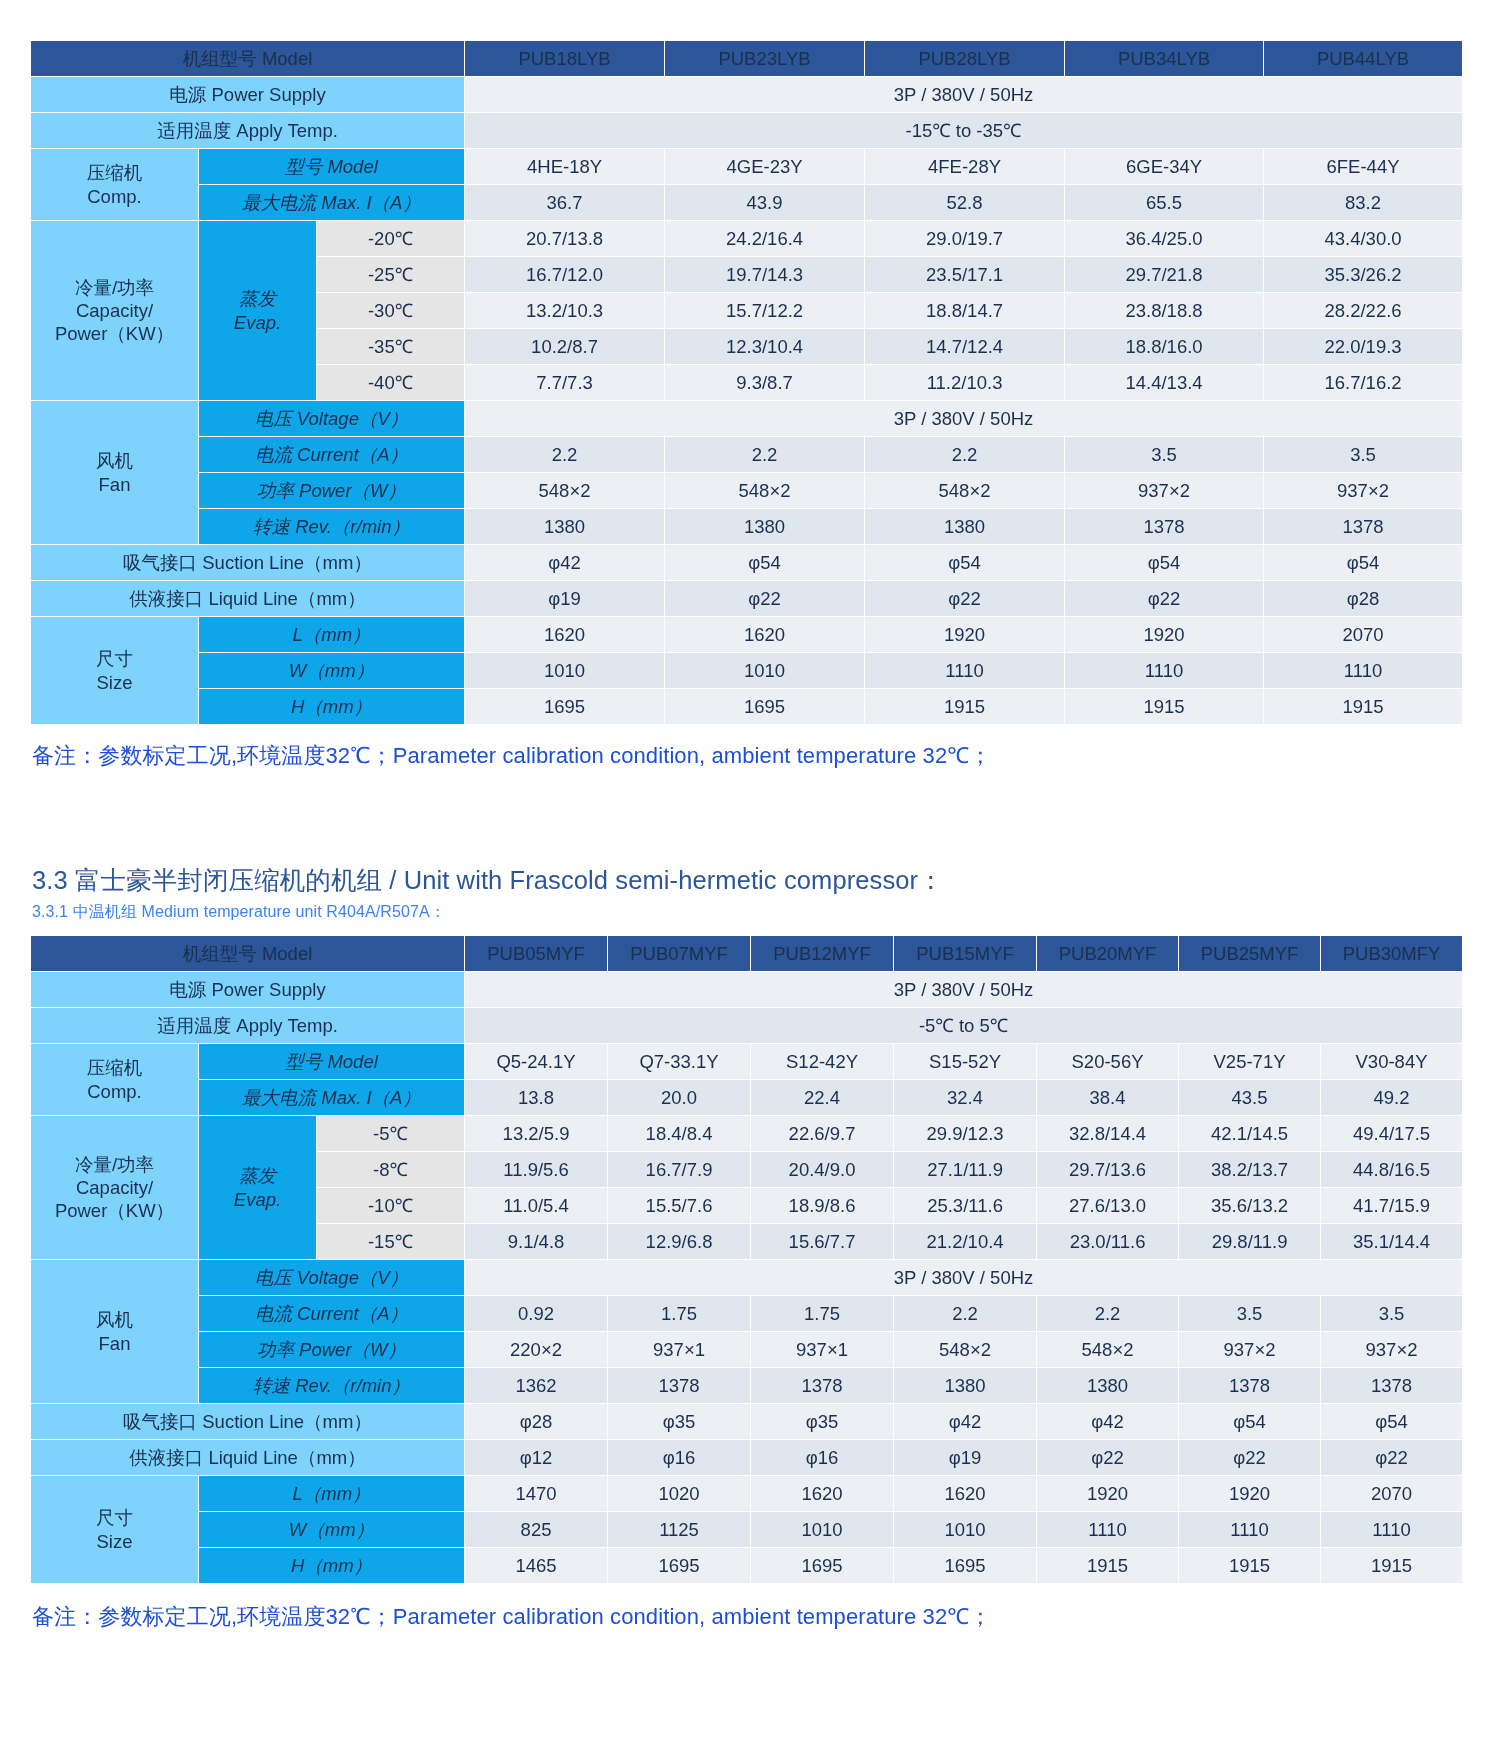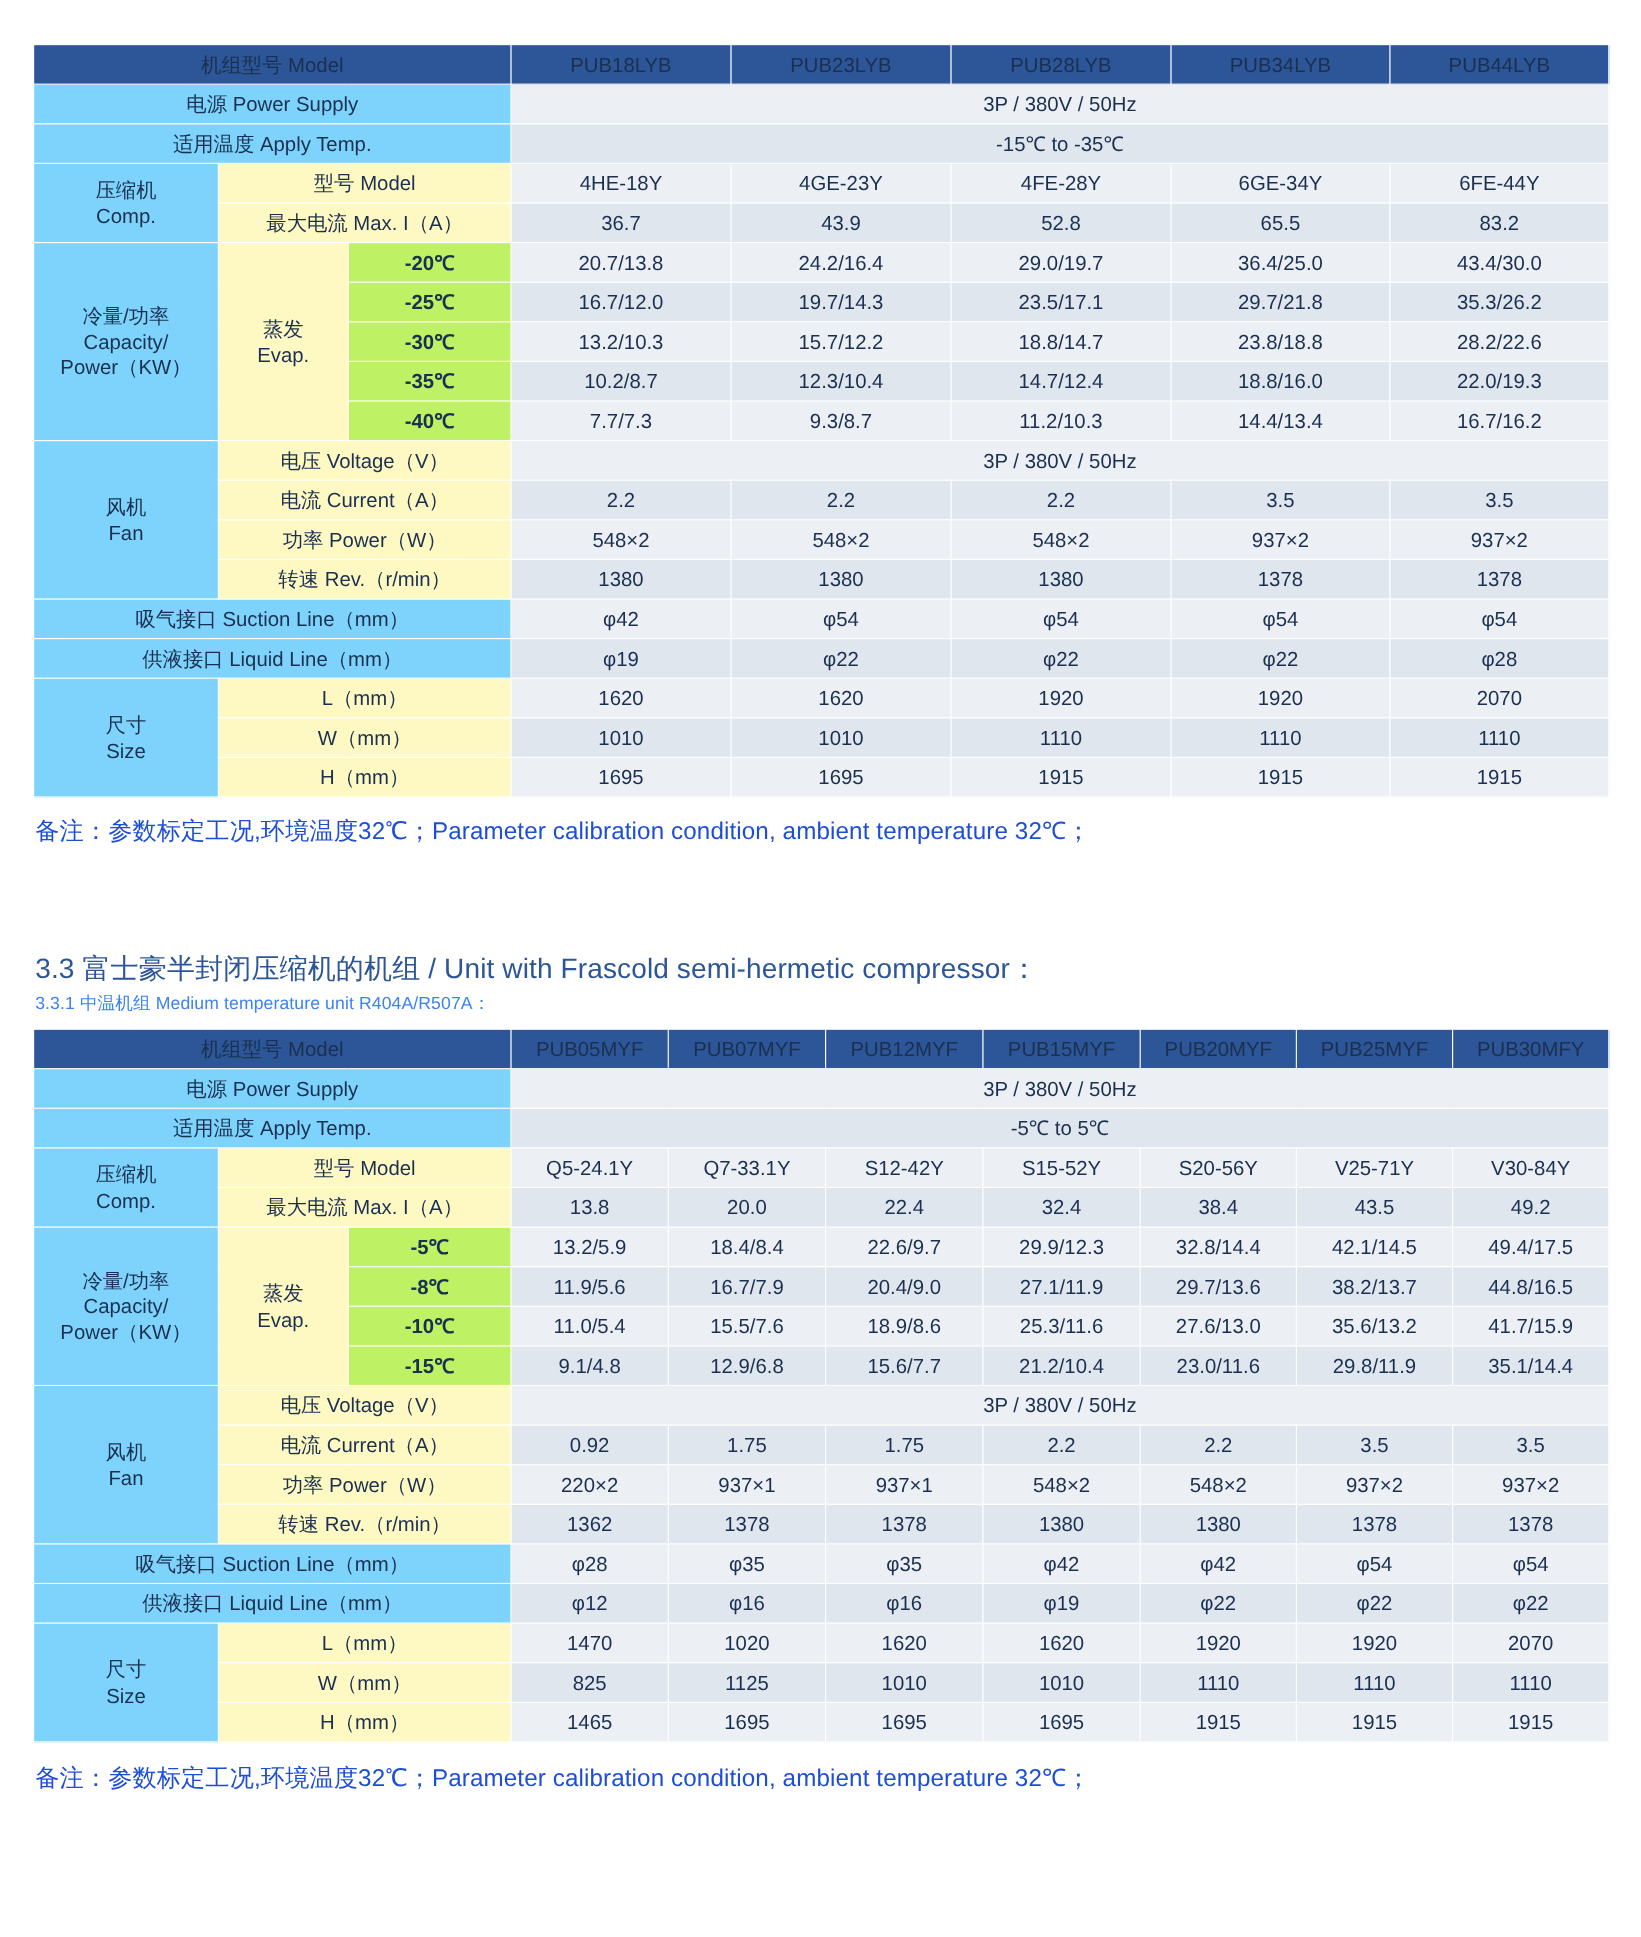--- a/index.html
+++ b/index.html
@@ -37,25 +37,25 @@
   td.hdr {
     background: #2c5697;
     color: #ffffff;
     font-size: 19px;
     height: 38px;
   }
   td.lbl-dark {
     background: #7dd3fc;
   }
   td.lbl-mid {
-    background: #fef9c3;
+    background: #0ea5e9;
+    font-style: italic;
   }
   td.lbl-light {
-    background: #bef264;
-    font-weight: bold;
+    background: #e5e5e5;
   }
   td.val-a {
     background: #eceff3;
   }
   td.val-b {
     background: #dfe6ee;
   }
   td.val-wide {
     background: #eceff3;
   }

